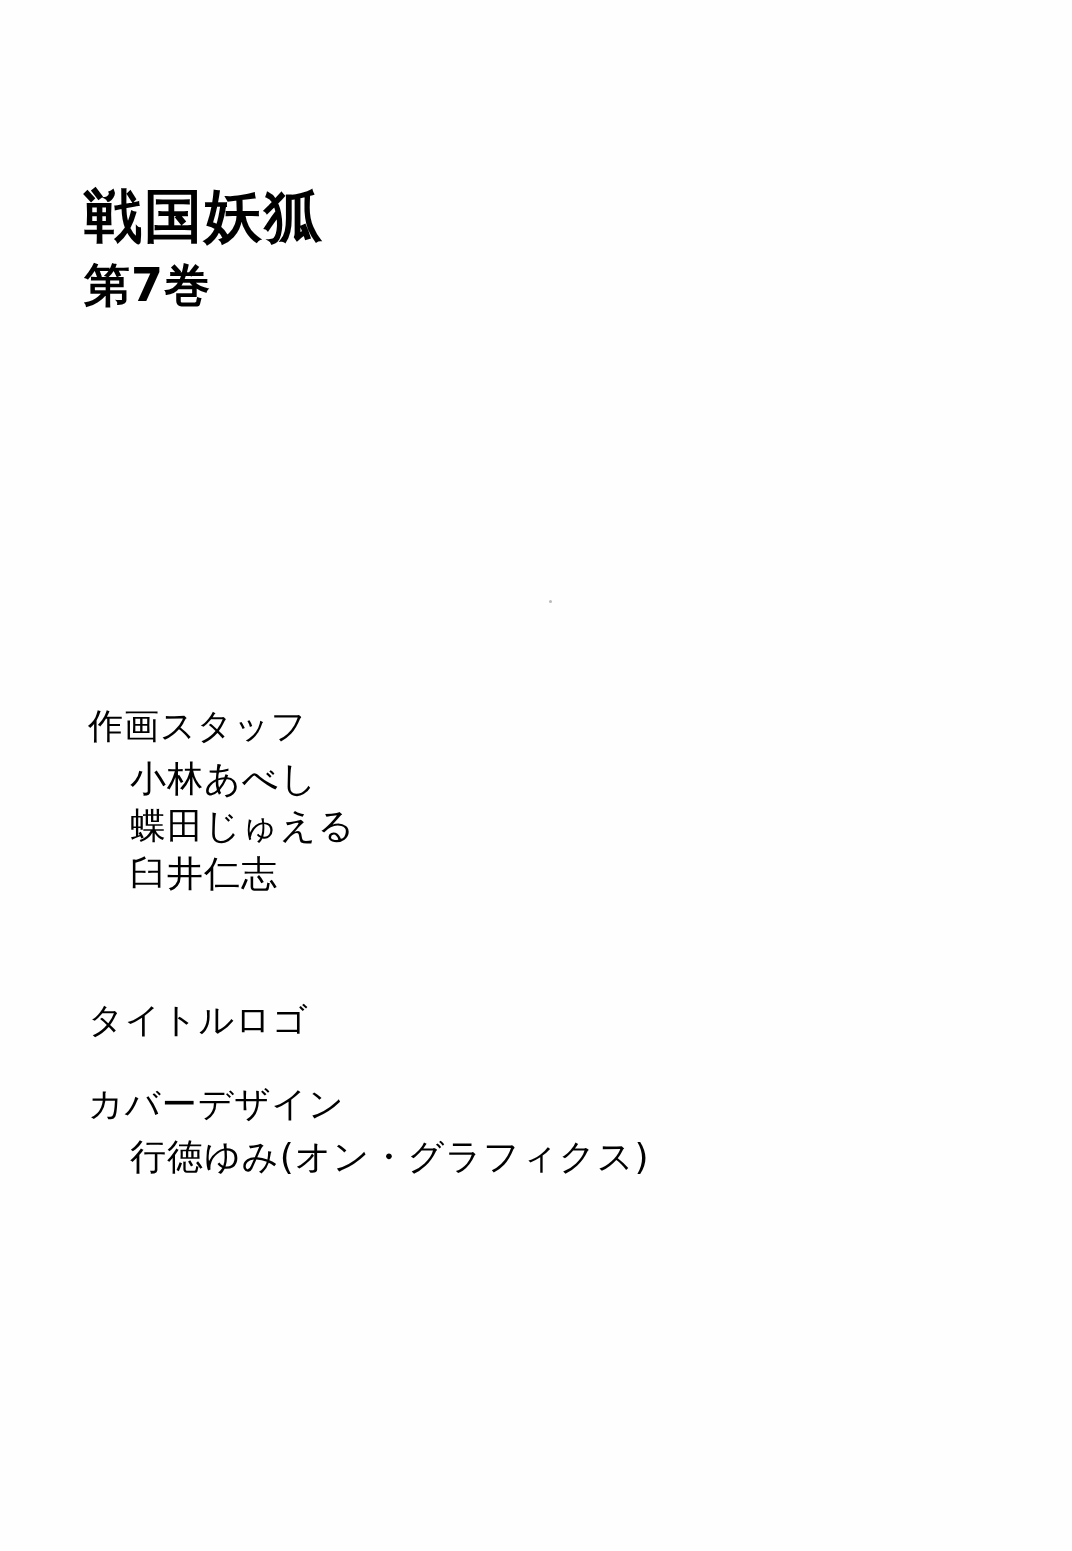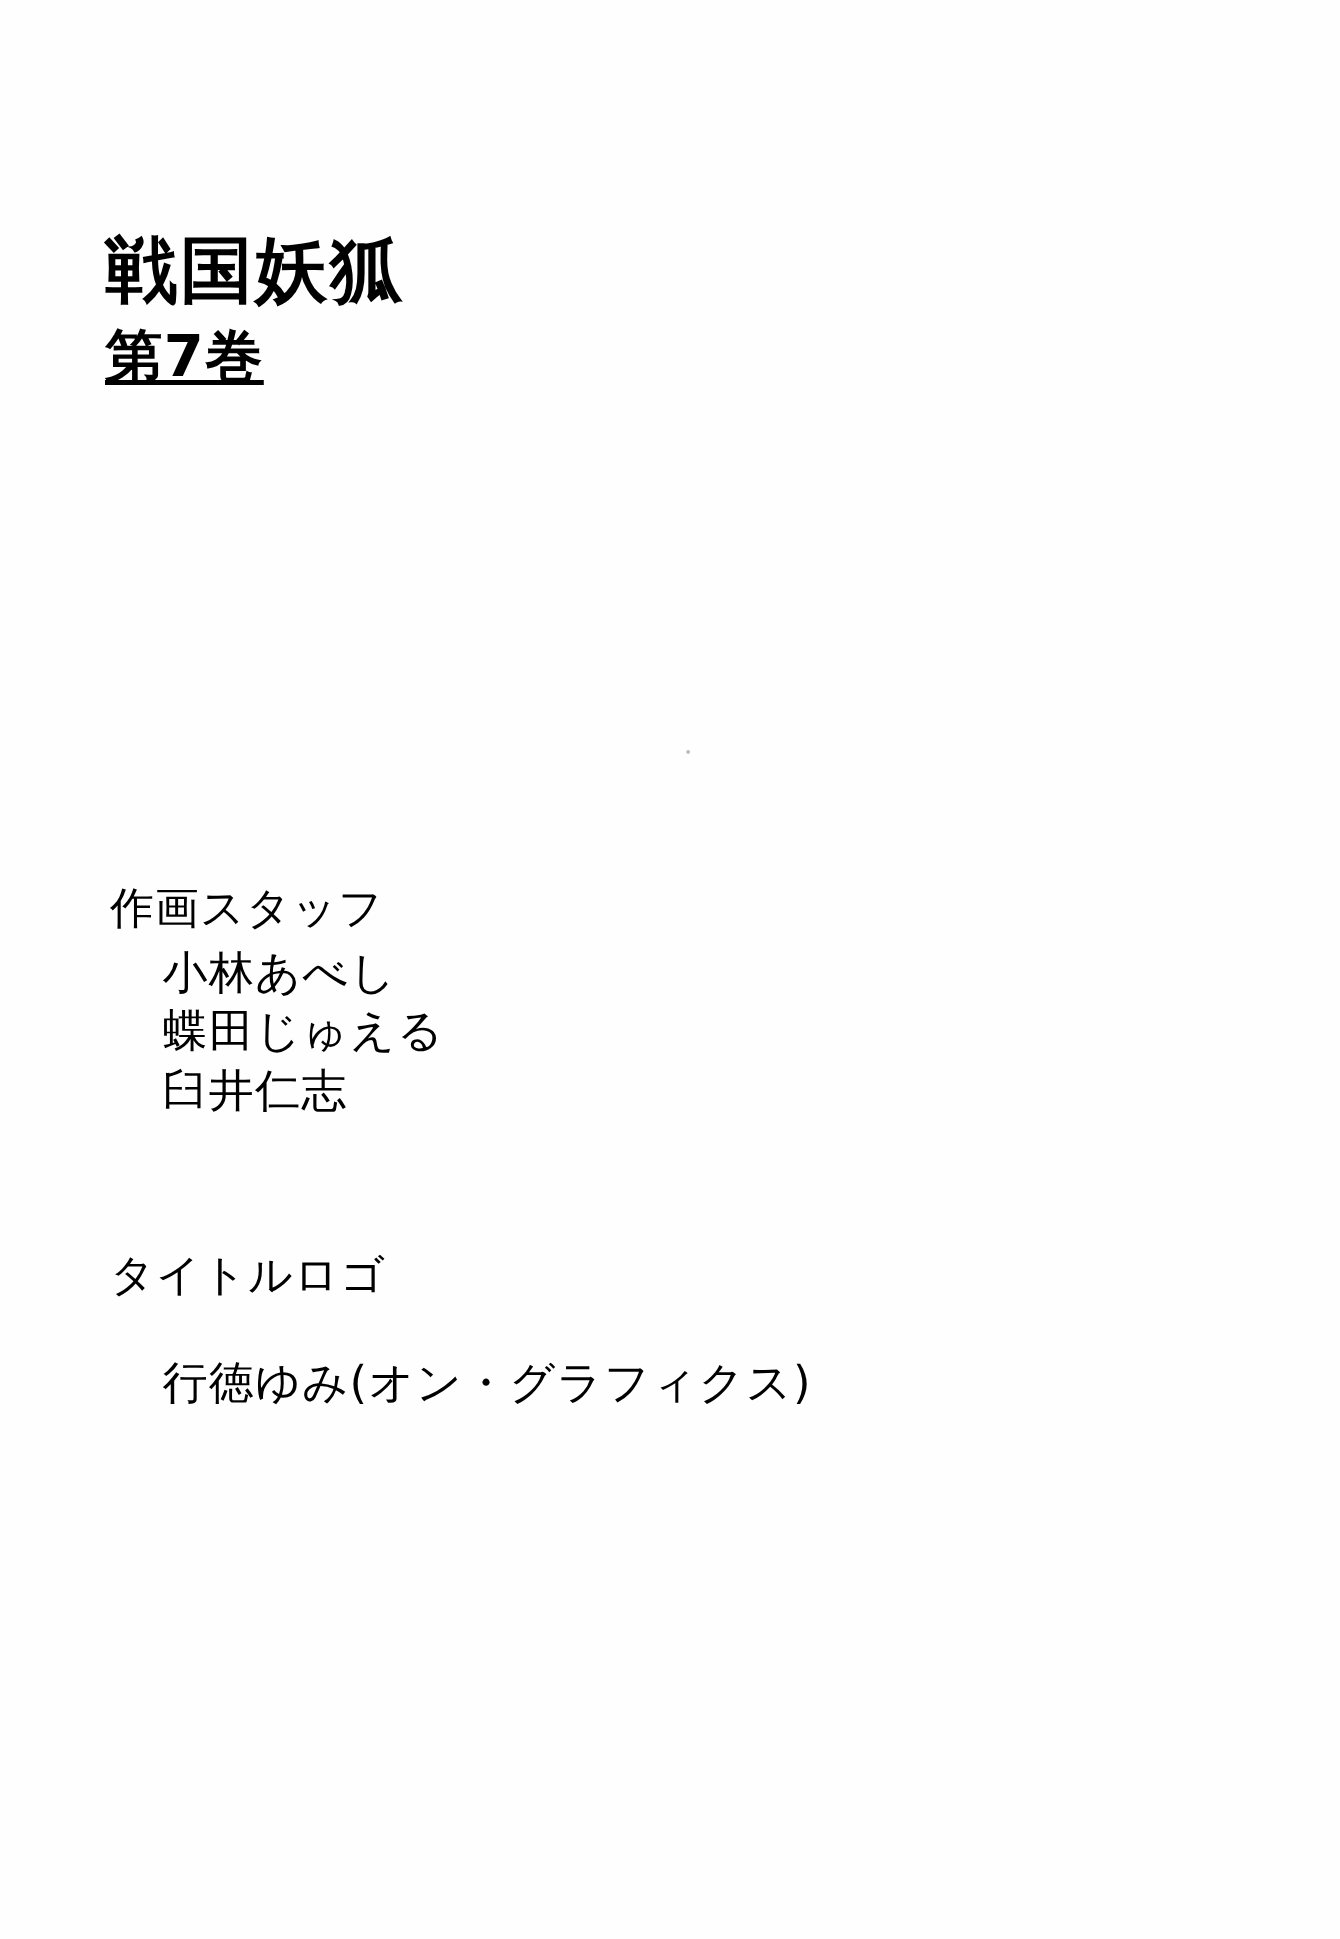--- a/index.html
+++ b/index.html
@@ -31,21 +31,20 @@
     letter-spacing: 2px;
     line-height: 1.05;
     margin: 0;
   }
   .title-volume {
     font-size: 46px;
     font-weight: bold;
     letter-spacing: 1px;
     margin: 14px 0 0 0;
     line-height: 1.05;
-    text-decoration: underline;
   }
   .credits {
     position: absolute;
     left: 88px;
     top: 705px;
     width: 860px;
   }
   .credit-group {
     margin-bottom: 46px;
   }
@@ -101,18 +100,19 @@
       <p class="credit-name">臼井仁志</p>
     </div>
 
     <div class="spacer-large"></div>
 
     <div class="credit-group tight">
       <p class="credit-heading">タイトルロゴ</p>
     </div>
 
     <div class="credit-group tight">
+      <p class="credit-heading">カバーデザイン</p>
       <p class="credit-name">行徳ゆみ(オン・グラフィクス)</p>
     </div>
 
 
   </div>
 </div>
 
 </body></html>

